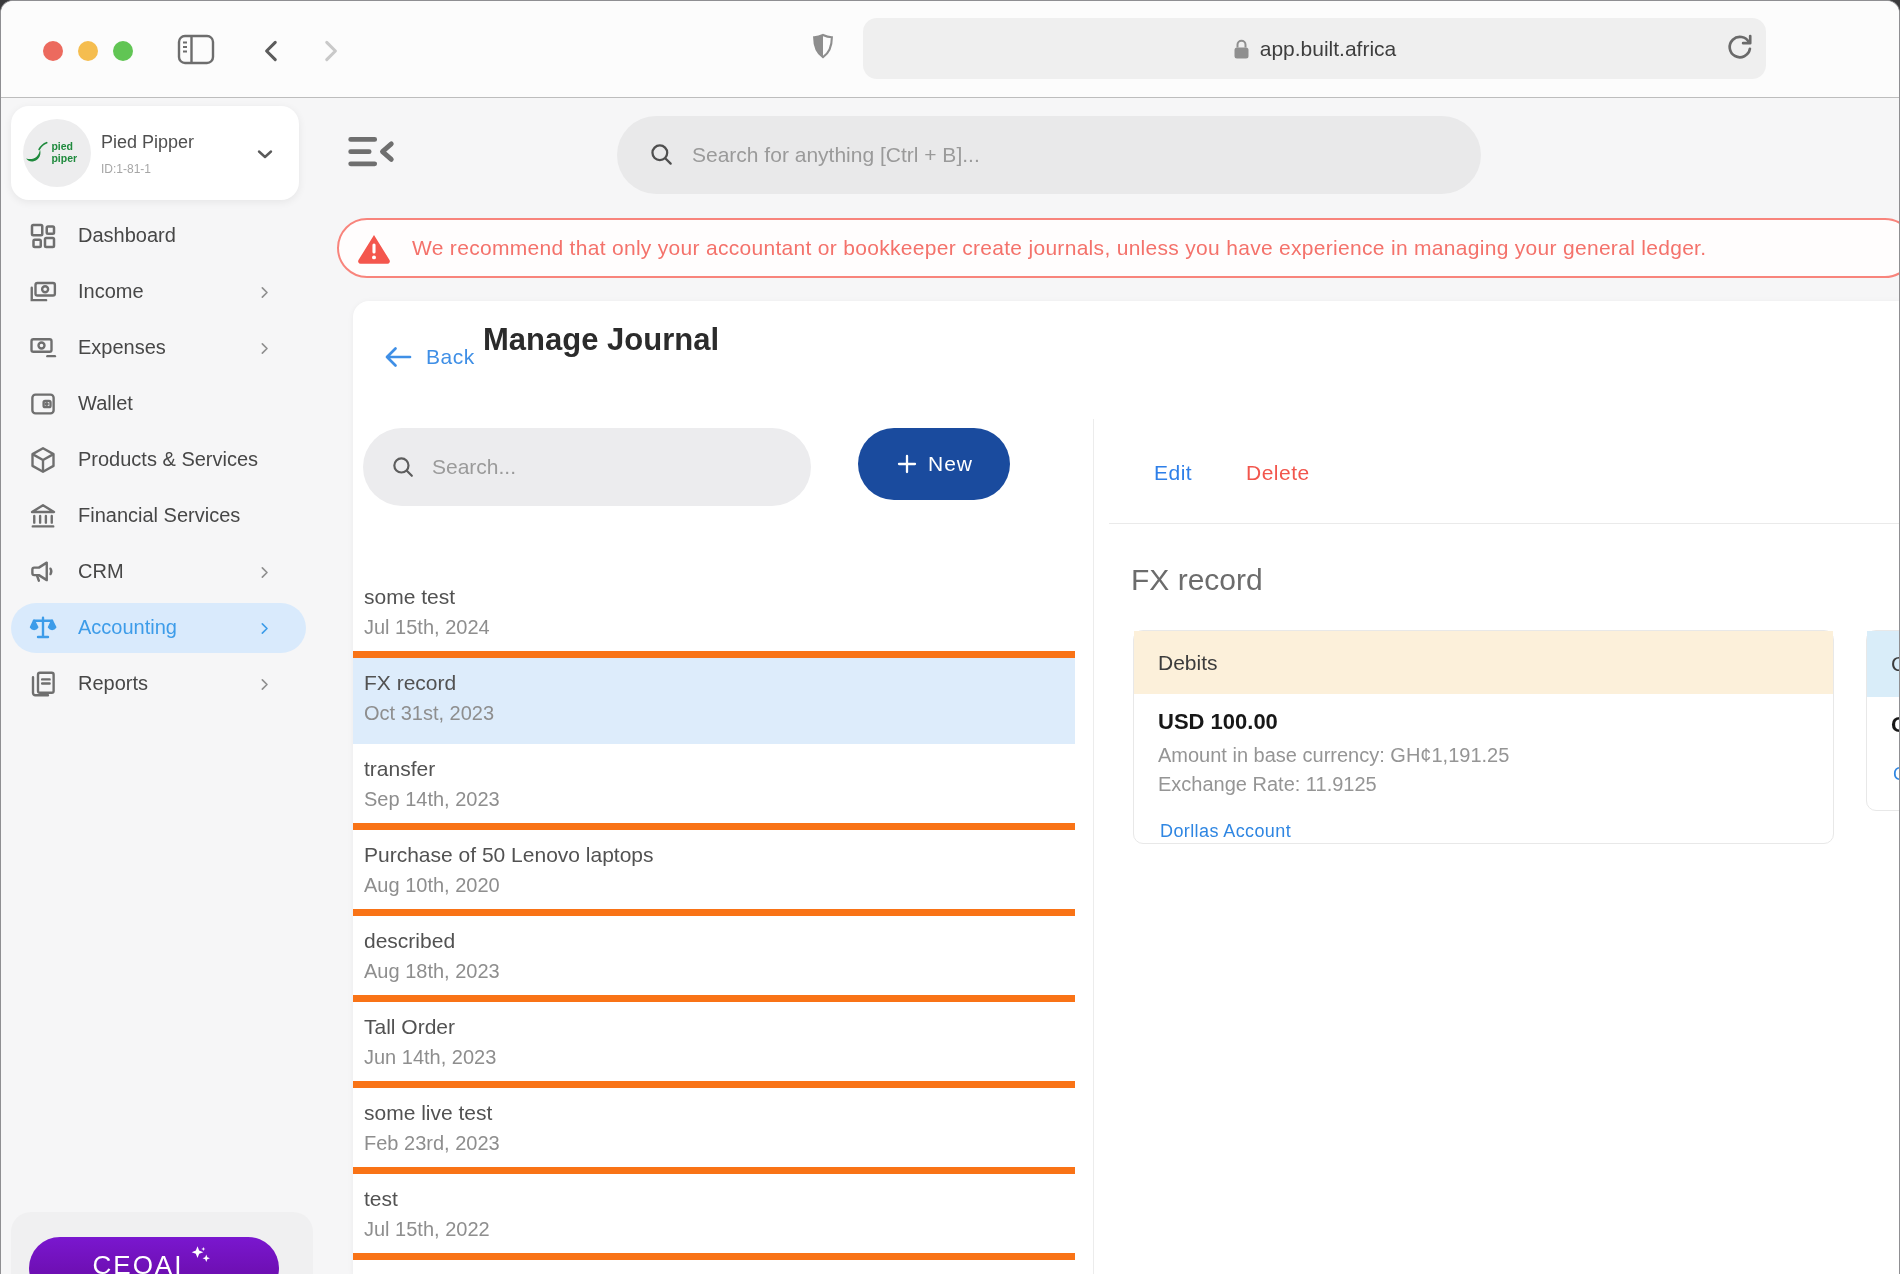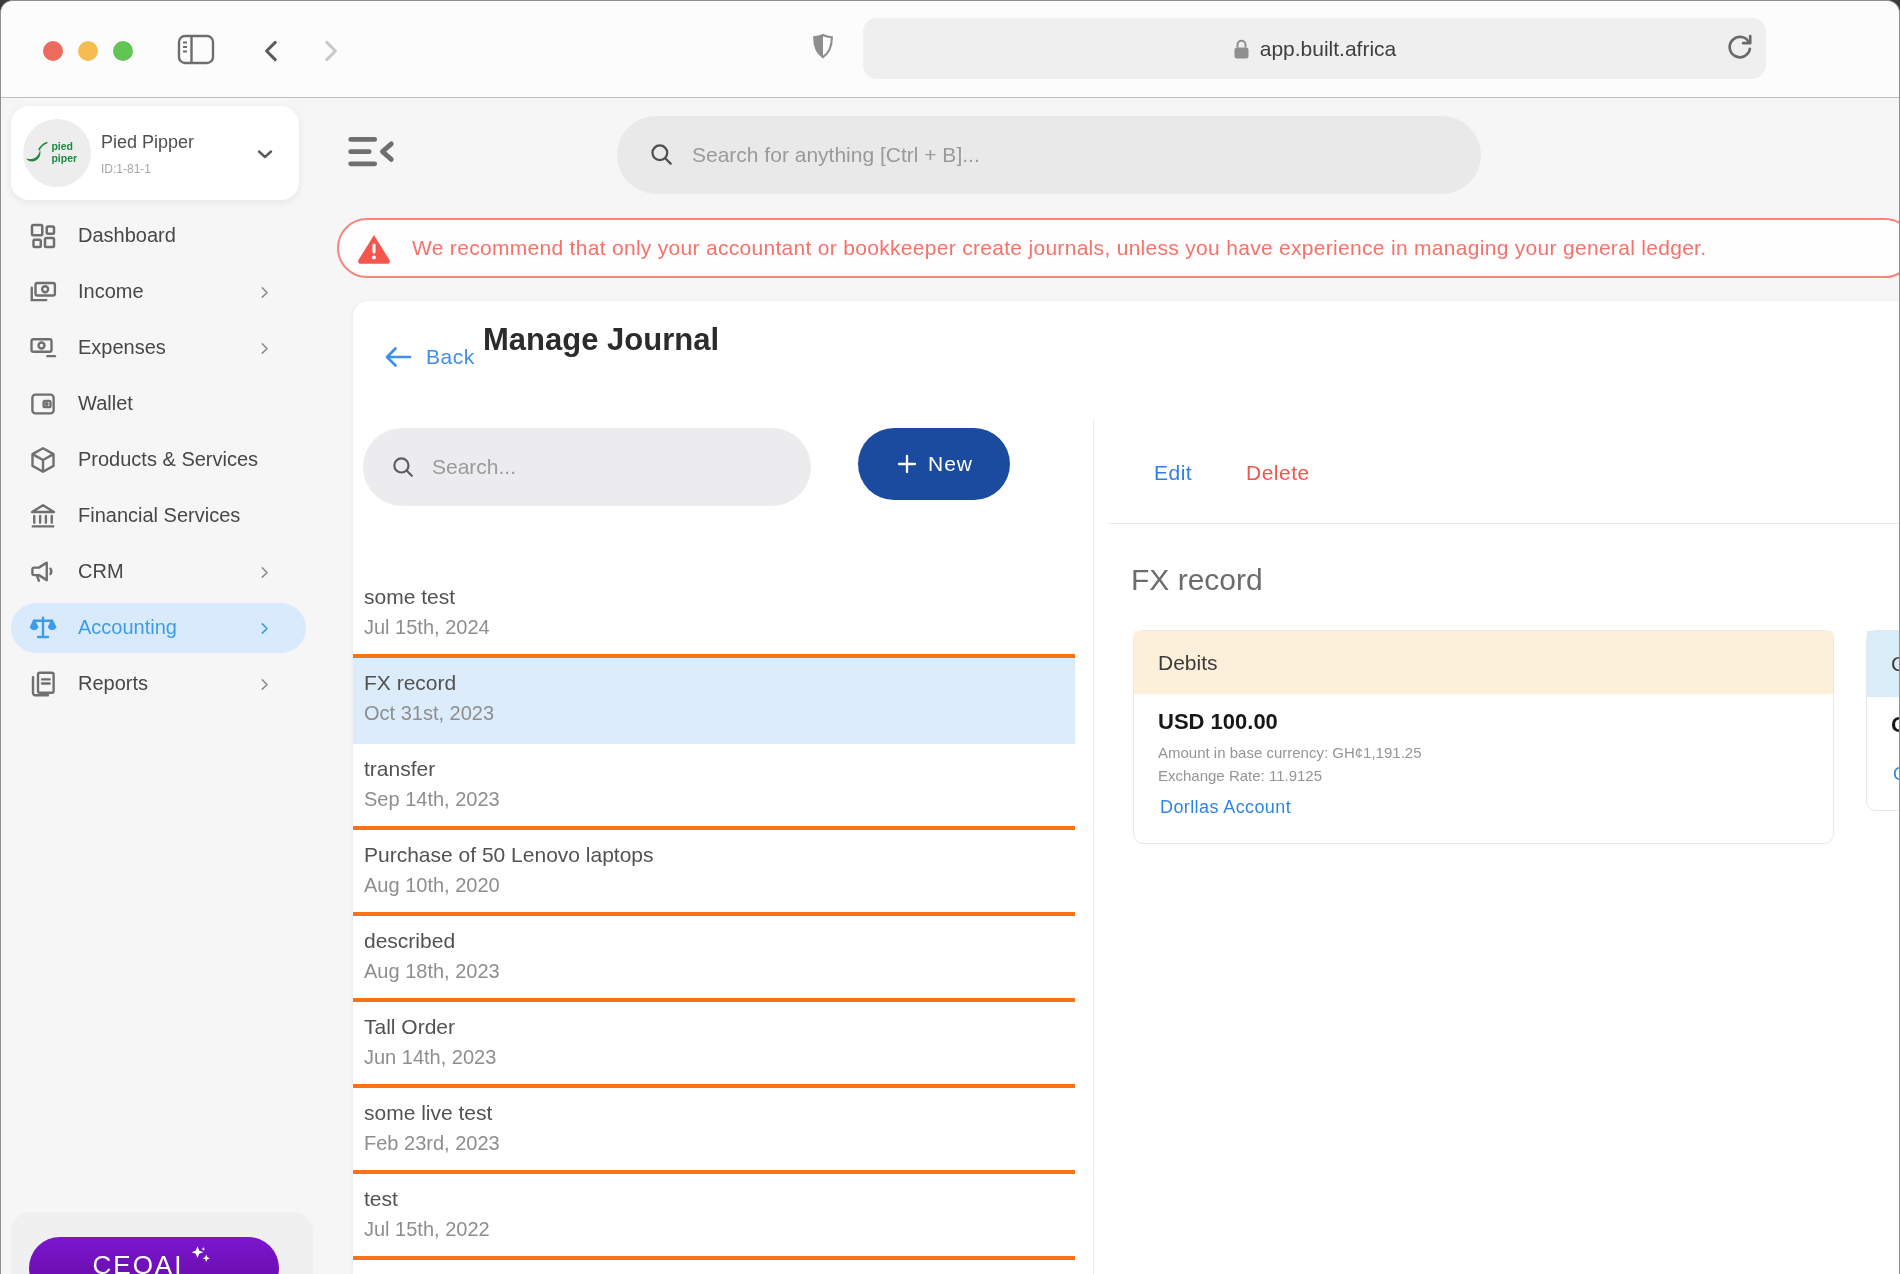--- a/index.html
+++ b/index.html
@@ -52,39 +52,39 @@
   .back{position:absolute;left:31px;top:44px;display:flex;align-items:center;gap:14px;color:#3f8fe6;
         font-size:21px;letter-spacing:.5px;cursor:pointer;}
   .pagetitle{position:absolute;left:130px;top:21px;font-size:31px;font-weight:600;color:#2b2b2b;}
   .coldiv{position:absolute;left:740px;top:118px;bottom:0;width:1px;background:#ececec;}
   .listsearch{position:absolute;left:10px;top:127px;width:448px;height:78px;border-radius:39px;background:#ececee;
               display:flex;align-items:center;padding-left:28px;gap:14px;}
   .newbtn{position:absolute;left:505px;top:127px;width:152px;height:72px;border-radius:36px;background:#1a4b9e;border:none;
           color:#fff;display:flex;align-items:center;justify-content:center;gap:9px;cursor:pointer;}
   .newbtn span{font-size:21px;letter-spacing:1px;color:#fff;}
   .jlist{position:absolute;left:0;top:271px;width:722px;}
-  .jrow{height:86px;border-bottom:4px solid #f97316;padding:13px 0 0 11px;cursor:pointer;}
+  .jrow{height:86px;border-bottom:7px solid #f97316;padding:13px 0 0 11px;cursor:pointer;}
   .jrow.selected{background:#ddecfb;border-bottom-color:#ddecfb;}
   .jrow-title{font-size:21px;color:#525252;}
   .jrow-date{font-size:20px;color:#8e8e8e;margin-top:7px;}
   .editlink{position:absolute;left:801px;top:160px;font-size:21px;color:#2e7fe8;letter-spacing:.5px;cursor:pointer;}
   .dellink{position:absolute;left:893px;top:160px;font-size:21px;color:#f2564d;letter-spacing:.5px;cursor:pointer;}
   .paneldiv{position:absolute;left:756px;right:0;top:222px;height:1px;background:#eaeaea;}
   .fxheading{position:absolute;left:778px;top:262px;font-size:30px;color:#6c6c6c;}
   .sidecard{position:absolute;border:1px solid #e8e8e8;border-radius:10px;background:#fff;}
   .debits{left:780px;top:329px;width:701px;height:214px;}
   .credits{left:1513px;top:329px;width:700px;height:181px;}
   .sidecard .chead{height:63px;display:flex;align-items:center;padding-left:24px;font-size:21px;color:#3c3c3c;}
   .debits .chead{background:#fcf0da;}
   .credits .chead{background:#d9edf9;height:66px;}
   .cbody{padding:15px 24px 0 24px;}
   .amt{font-size:22px;font-weight:700;color:#171717;}
-  .meta{font-size:15px;color:#959595;margin-top:9px;}
+  .meta{font-size:20px;color:#959595;margin-top:9px;}
   .meta2{margin-top:6px;}
-  .acctlink{display:inline-block;font-size:18px;color:#2f86e2;letter-spacing:.4px;margin-top:13px;margin-left:2px;cursor:pointer;}
+  .acctlink{display:inline-block;font-size:18px;color:#2f86e2;letter-spacing:.4px;margin-top:25px;margin-left:2px;cursor:pointer;}
 </style>
 </head>
 <body>
 
 <div id="window">
 
   <div class="chrome">
     <div class="light" style="left:42px;background:#ec6a5e;"></div>
     <div class="light" style="left:77px;background:#f5bd4f;"></div>
     <div class="light" style="left:112px;background:#61c554;"></div>

